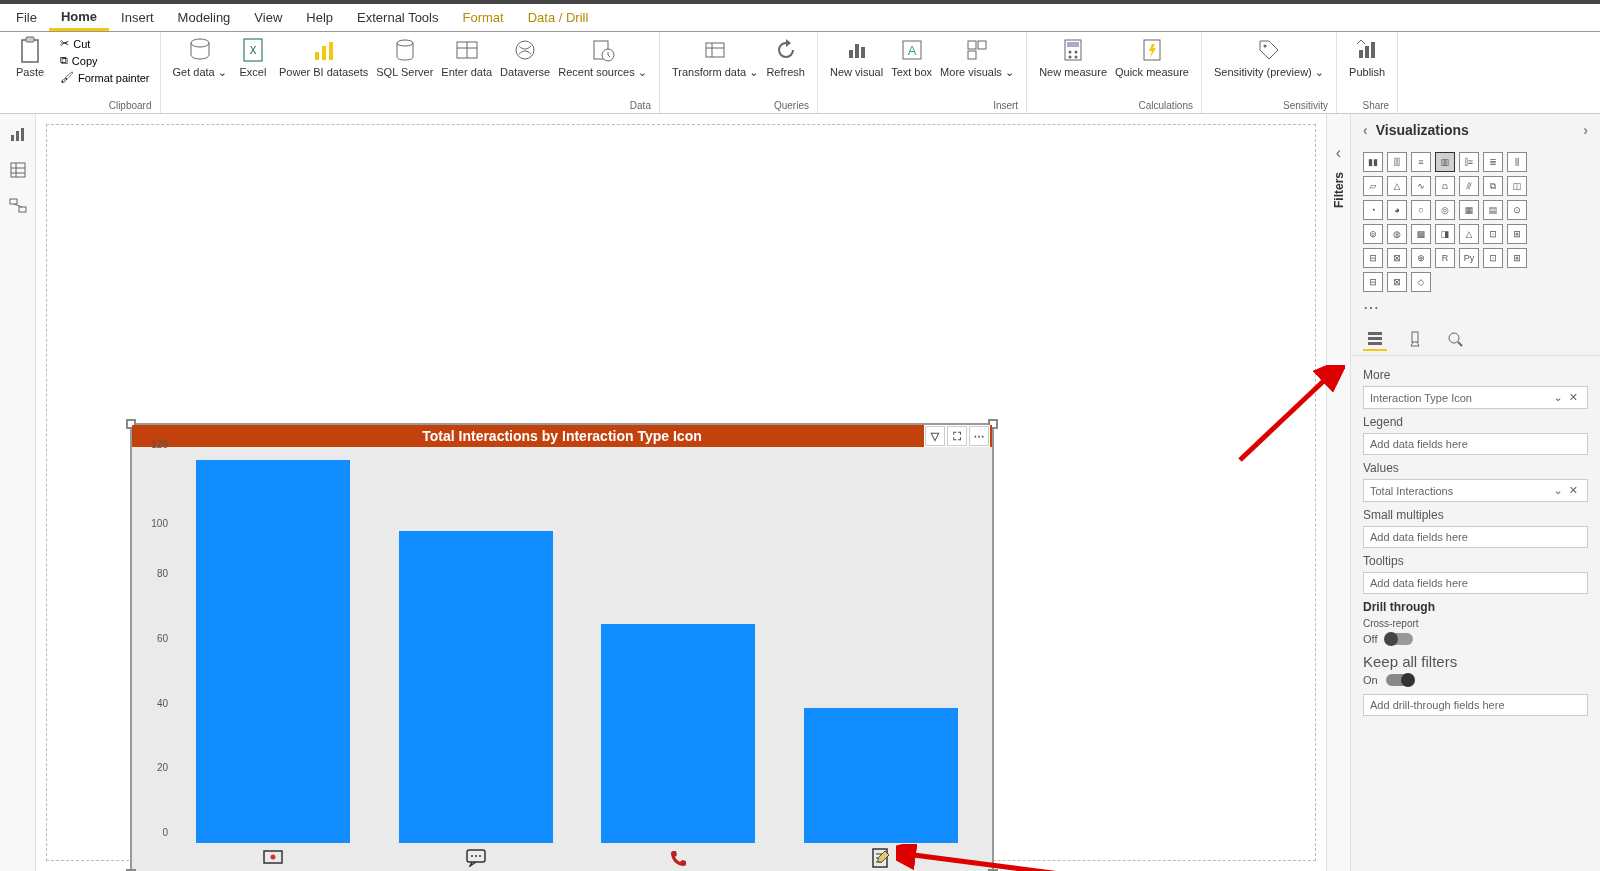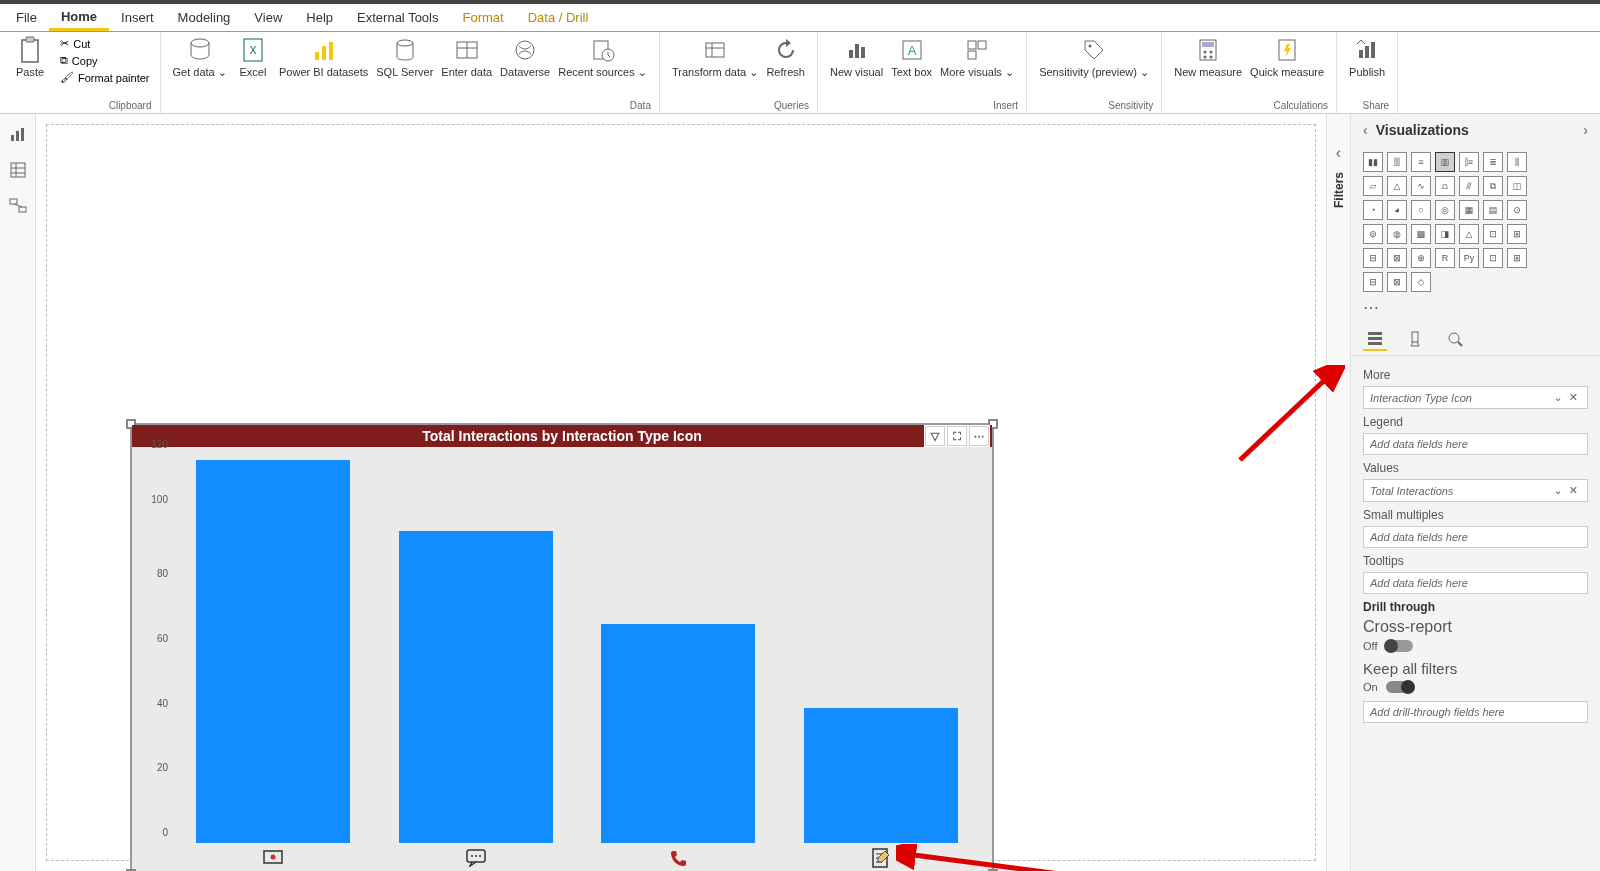--- a/index.html
+++ b/index.html
@@ -25,21 +25,21 @@
 .clipboard-right { display: flex; flex-direction: column; font-size: 11px; gap: 2px; padding-top: 2px;}
 .cr-item { display:flex; align-items:center; gap:4px; cursor:pointer; padding: 1px 2px; }
 
 
 .main { flex: 1; display: flex; overflow: hidden; }
 .left-rail { width: 36px; background: #f8f8f8; border-right: 1px solid #e0e0e0; display: flex; flex-direction: column; align-items: center; padding-top: 8px; gap: 12px; }
 .left-rail .railbtn { width: 24px; height: 24px; color: #666; cursor:pointer; display:flex; align-items:center; justify-content:center; }
 .canvas-wrap { flex:1; background:#fff; position: relative; padding: 10px; overflow:hidden; }
 .canvas-border { position:absolute; inset:10px; border: 1px dashed #bbb; }
 .chart-visual { position:absolute; left:95px; top:310px; width:862px; height:450px; background:#eaeaea; border:1px solid #999; box-shadow: 0 0 0 1px #999; }
-.chart-header { height: 22px; background: #7f1d1d; color:#fff; display:flex; align-items:center; justify-content:center; font-size: 14px; font-weight:600; position:relative; }
+.chart-header { height: 22px; background: #c2410c; color:#fff; display:flex; align-items:center; justify-content:center; font-size: 14px; font-weight:600; position:relative; }
 .chart-controls { position:absolute; right:2px; top:0; height:22px; display:flex; background:#fff; }
 .cc-btn { width:20px; height:20px; border:1px solid #ccc; margin:1px; font-size:11px; color:#555; display:flex; align-items:center; justify-content:center; cursor:pointer; }
 .chart-body { position:relative; height: calc(100% - 22px); }
 .y-axis { position:absolute; left:0; top:0; bottom:30px; width:40px; }
 .y-tick { position:absolute; right:4px; font-size:10px; color:#555; transform: translateY(-50%); }
 .plot-area { position:absolute; left:40px; right:10px; top:10px; bottom:30px; }
 .bar { position:absolute; bottom:0; background:#118dff; }
 .x-axis { position:absolute; left:40px; right:10px; bottom:0; height:30px; display:flex; }
 .x-cat { flex:1; display:flex; align-items:center; justify-content:center; font-size:16px; }
 .sel-handle { position:absolute; width:10px; height:10px; border: 2px solid #888; background:#fff; }
@@ -54,21 +54,21 @@
 .viz-gallery .vicon { width:20px; height:20px; border:1px solid #888; font-size:9px; display:flex; align-items:center; justify-content:center; cursor:pointer; color:#555; background:#fff; }
 .viz-gallery .vicon.sel { background:#d0d0d0; border-color:#333; }
 .dots { padding: 0 12px 6px; color:#666; }
 .field-tabs { display:flex; gap:16px; padding: 4px 12px; border-bottom: 1px solid #ddd; }
 .field-tabs .ft { width:24px; height:24px; cursor:pointer; color:#555; display:flex; align-items:center; justify-content:center; }
 .field-tabs .ft.active { border-bottom: 2px solid #f2c811; }
 .wells { flex:1; overflow-y:auto; padding: 6px 12px; font-size: 12px; }
 .well-label { color:#555; margin: 6px 0 4px; }
 .well-label.bold { font-weight:600; color:#333; }
 .well-box { background:#fff; border:1px solid #ccc; padding: 4px 6px; font-size:11px; color:#666; display:flex; align-items:center; }
-.well-box .wsp { flex:1; overflow:hidden; text-overflow:ellipsis; white-space:nowrap;font-style:italic; }
+.well-box .wsp { flex:1; overflow:hidden; text-overflow:ellipsis; white-space:nowrap; }
 .well-box .wc { font-size:11px; color:#666; cursor:pointer; padding:0 3px; }
 .toggle-row { display:flex; align-items:center; gap:8px; margin:4px 0 8px; font-size:11px; color:#555; }
 .toggle { width:28px; height:12px; background:#999; border-radius:6px; position:relative; }
 .toggle .knob { width:14px; height:14px; background:#444; border-radius:50%; position:absolute; top:-1px; }
 .toggle.off .knob { left:-1px; }
 .toggle.on .knob { right:-1px; background:#333; }
 .toggle.on { background:#888; }
 
 
 svg { display:block; }
@@ -254,35 +254,20 @@
             <div class="lbl"><span>More visuals</span> ⌄</div>
           </div>
       </div>
       <div class="ribbon-label">Insert</div>
     </div>
 
     <div class="ribbon-group">
       <div class="ribbon-items">
         <div class="rbtn">
             <div class="ico">
-              <svg width="24" height="24">
-                <path d="M3 3h9l9 9-9 9-9-9z" fill="none" stroke="#666"></path>
-                <circle cx="8" cy="8" r="1.5" fill="#666"></circle>
-              </svg>
-            </div>
-            <div class="lbl"><span>Sensitivity (preview)</span> ⌄</div>
-          </div>
-      </div>
-      <div class="ribbon-label">Sensitivity</div>
-    </div>
-
-    <div class="ribbon-group">
-      <div class="ribbon-items">
-        <div class="rbtn">
-            <div class="ico">
               <svg width="20" height="24">
                 <rect x="2" y="2" width="16" height="20" fill="none" stroke="#666"></rect>
                 <rect x="4" y="4" width="12" height="5" fill="#aac"></rect>
                 <circle cx="7" cy="14" r="1.5" fill="#666"></circle>
                 <circle cx="13" cy="14" r="1.5" fill="#666"></circle>
                 <circle cx="7" cy="19" r="1.5" fill="#666"></circle>
                 <circle cx="13" cy="19" r="1.5" fill="#666"></circle>
               </svg>
             </div>
             <div class="lbl">New measure</div>
@@ -291,20 +276,35 @@
             <div class="ico">
               <svg width="20" height="24">
                 <rect x="2" y="2" width="16" height="20" fill="none" stroke="#666"></rect>
                 <path d="M10 6l-3 7h3l-2 7 6-10h-3l2-4z" fill="#f2c811"></path>
               </svg>
             </div>
             <div class="lbl">Quick measure</div>
           </div>
       </div>
       <div class="ribbon-label">Calculations</div>
+    </div>
+
+    <div class="ribbon-group">
+      <div class="ribbon-items">
+        <div class="rbtn">
+            <div class="ico">
+              <svg width="24" height="24">
+                <path d="M3 3h9l9 9-9 9-9-9z" fill="none" stroke="#666"></path>
+                <circle cx="8" cy="8" r="1.5" fill="#666"></circle>
+              </svg>
+            </div>
+            <div class="lbl"><span>Sensitivity (preview)</span> ⌄</div>
+          </div>
+      </div>
+      <div class="ribbon-label">Sensitivity</div>
     </div>
 
     <div class="ribbon-group">
       <div class="ribbon-items">
         <div class="rbtn">
             <div class="ico">
               <svg width="24" height="24">
                 <rect x="4" y="12" width="4" height="8" fill="#666"></rect>
                 <rect x="10" y="8" width="4" height="12" fill="#666"></rect>
                 <rect x="16" y="4" width="4" height="16" fill="#666"></rect>
@@ -365,21 +365,21 @@
               </div>
           </div>
         </div>
         <div class="chart-body">
           <div class="y-axis" id="yaxis">
               <div class="y-tick" style="bottom: 0px;">0</div>
               <div class="y-tick" style="bottom: 64.6667px;">20</div>
               <div class="y-tick" style="bottom: 129.333px; margin-left: 20px;">40</div>
               <div class="y-tick" style="bottom: 194px;">60</div>
               <div class="y-tick" style="bottom: 258.667px;">80</div>
-              <div class="y-tick" style="bottom: 333px;">100</div>
+              <div class="y-tick" style="bottom: 309px;">100</div>
               <div class="y-tick" style="bottom: 388px;">120</div>
             </div>
           <div class="plot-area" id="plot">
               <div class="bar" style="left: 3%; width: 19%; height: 99.1667%;"></div>
               <div class="bar" style="left: 28%; width: 19%; height: 80.8333%;"></div>
               <div class="bar" style="left: 53%; width: 19%; height: 56.6667%;"></div>
               <div class="bar" style="left: 78%; width: 19%; height: 35%;"></div>
             </div>
           <div class="x-axis" id="xaxis">
               <div class="x-cat">
@@ -523,21 +523,21 @@
         <div class="well-box">
             <span class="wsp">Add data fields here</span>
           </div>
 
         <div class="well-label">Tooltips</div>
         <div class="well-box">
             <span class="wsp">Add data fields here</span>
           </div>
 
         <div class="well-label bold">Drill through</div>
-        <div style="font-size:16px;color:#555;margin-top:4px">Cross-report</div>
+        <div style="font-size:10px;color:#555;margin-top:4px">Cross-report</div>
         <div class="toggle-row">
             <span>Off</span>
             <div class="toggle off">
               <div class="knob"></div>
             </div>
           </div>
         <div style="font-size:15px;color:#555">Keep all filters</div>
         <div class="toggle-row">
             <span>On</span>
             <div class="toggle on">

